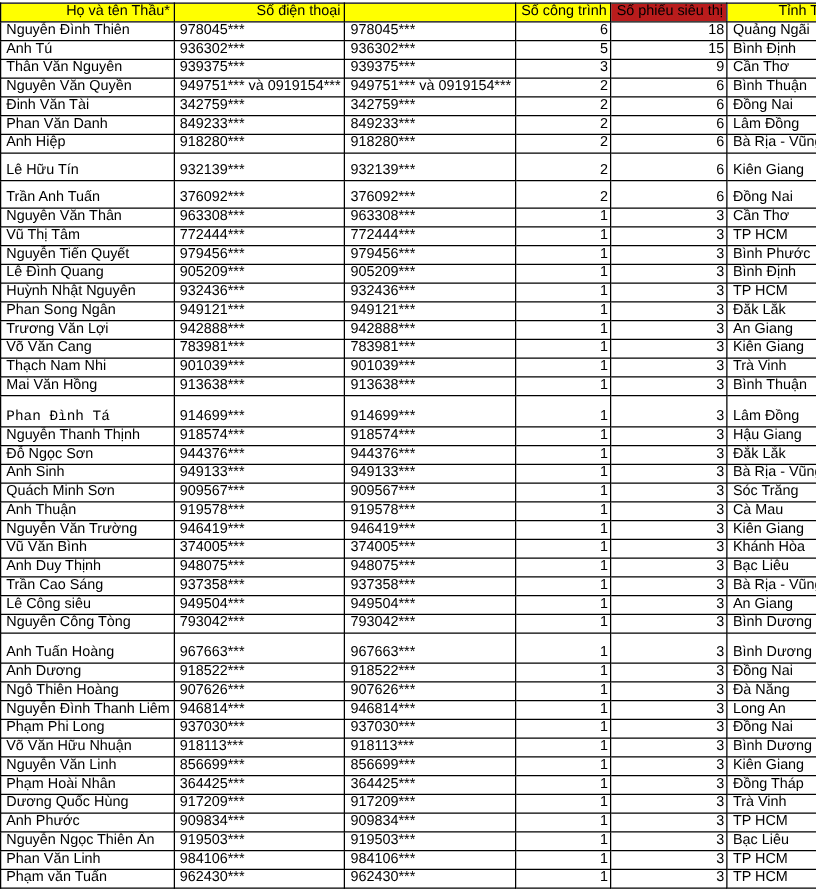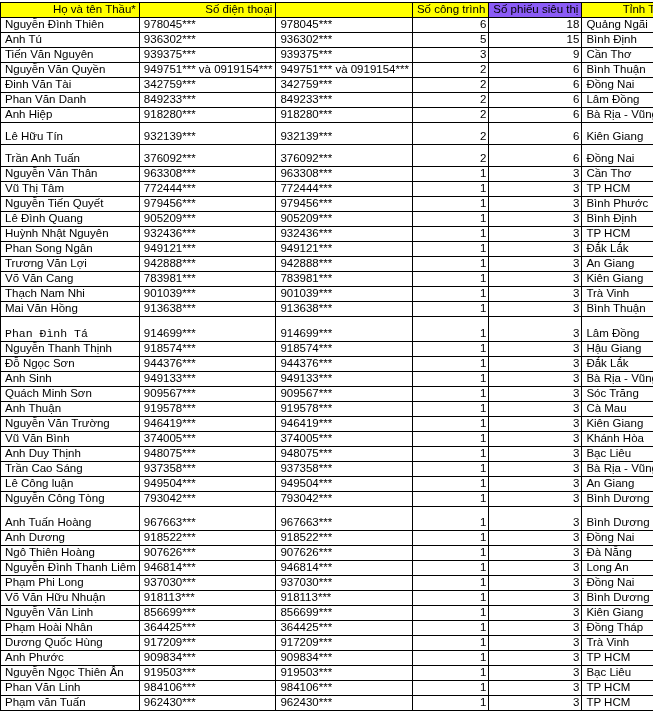--- a/index.html
+++ b/index.html
@@ -28,21 +28,21 @@
 <body>
 
 <div class="sheet">
   <table>
     <thead>
       <tr>
           <th style="width: 143px; background: rgb(255, 255, 0);">Họ và tên Thầu*</th>
           <th style="width: 137px; background: rgb(255, 255, 0); margin-top: 33px;">Số điện thoại</th>
           <th style="width: 122px; background: rgb(255, 255, 0);"></th>
           <th style="width: 81px; background: rgb(255, 255, 0);">Số công trình</th>
-          <th style="width: 77px; background: #8b5cf6;">Số phiếu siêu thị</th>
+          <th style="width: 77px; background: #b91c1c;">Số phiếu siêu thị</th>
           <th style="width: 92px; background: rgb(255, 255, 0);">Tỉnh Thành</th>
         </tr>
     </thead>
     <tbody>
         <tr>
           <td class="al-left">Nguyễn Đình Thiên</td>
           <td class="al-left">978045***</td>
           <td class="al-left">978045***</td>
           <td class="al-right">6</td>
           <td class="al-right">18</td>
@@ -50,21 +50,21 @@
         </tr>
         <tr>
           <td class="al-left">Anh Tú</td>
           <td class="al-left">936302***</td>
           <td class="al-left">936302***</td>
           <td class="al-right">5</td>
           <td class="al-right">15</td>
           <td class="al-left">Bình Định</td>
         </tr>
         <tr>
-          <td class="al-left">Tiến Văn Nguyên</td>
+          <td class="al-left">Thân Văn Nguyên</td>
           <td class="al-left">939375***</td>
           <td class="al-left">939375***</td>
           <td class="al-right">3</td>
           <td class="al-right">9</td>
           <td class="al-left">Cần Thơ</td>
         </tr>
         <tr>
           <td class="al-left">Nguyễn Văn Quyền</td>
           <td class="al-left">949751*** và 0919154***</td>
           <td class="al-left">949751*** và 0919154***</td>
@@ -266,21 +266,21 @@
         </tr>
         <tr>
           <td class="al-left">Trần Cao Sáng</td>
           <td class="al-left">937358***</td>
           <td class="al-left">937358***</td>
           <td class="al-right">1</td>
           <td class="al-right">3</td>
           <td class="al-left">Bà Rịa - Vũng Tàu</td>
         </tr>
         <tr>
-          <td class="al-left">Lê Công luận</td>
+          <td class="al-left">Lê Công siêu</td>
           <td class="al-left">949504***</td>
           <td class="al-left">949504***</td>
           <td class="al-right">1</td>
           <td class="al-right">3</td>
           <td class="al-left">An Giang</td>
         </tr>
         <tr>
           <td class="al-left">Nguyễn Công Tòng</td>
           <td class="al-left">793042***</td>
           <td class="al-left">793042***</td>

